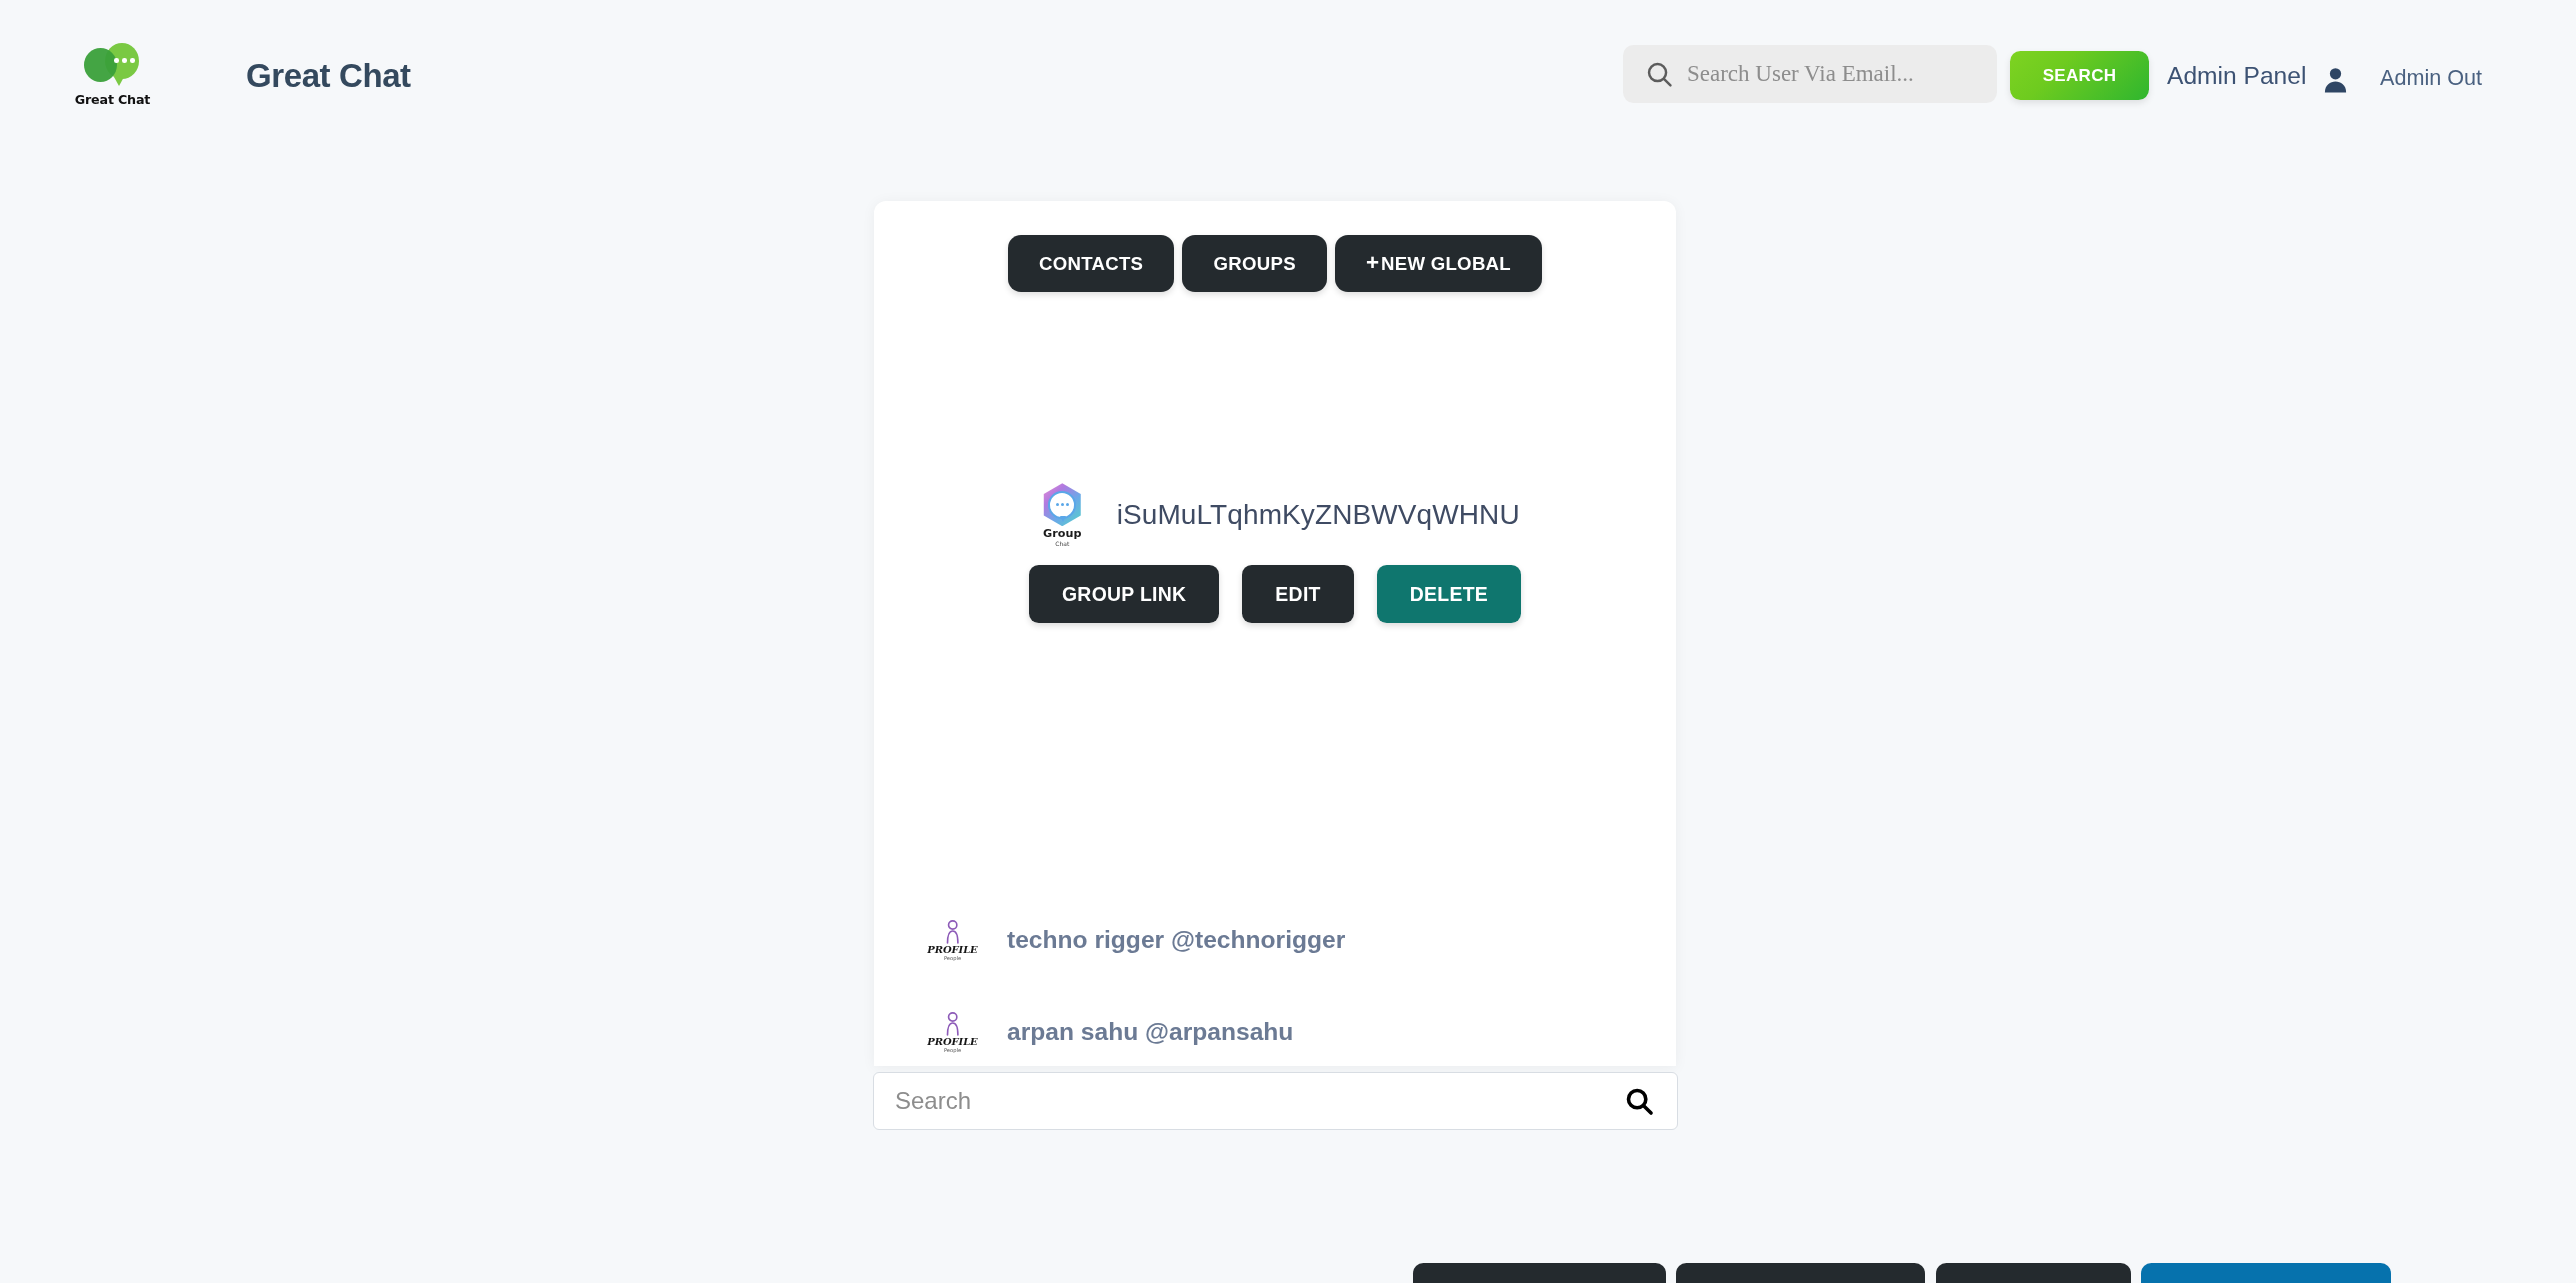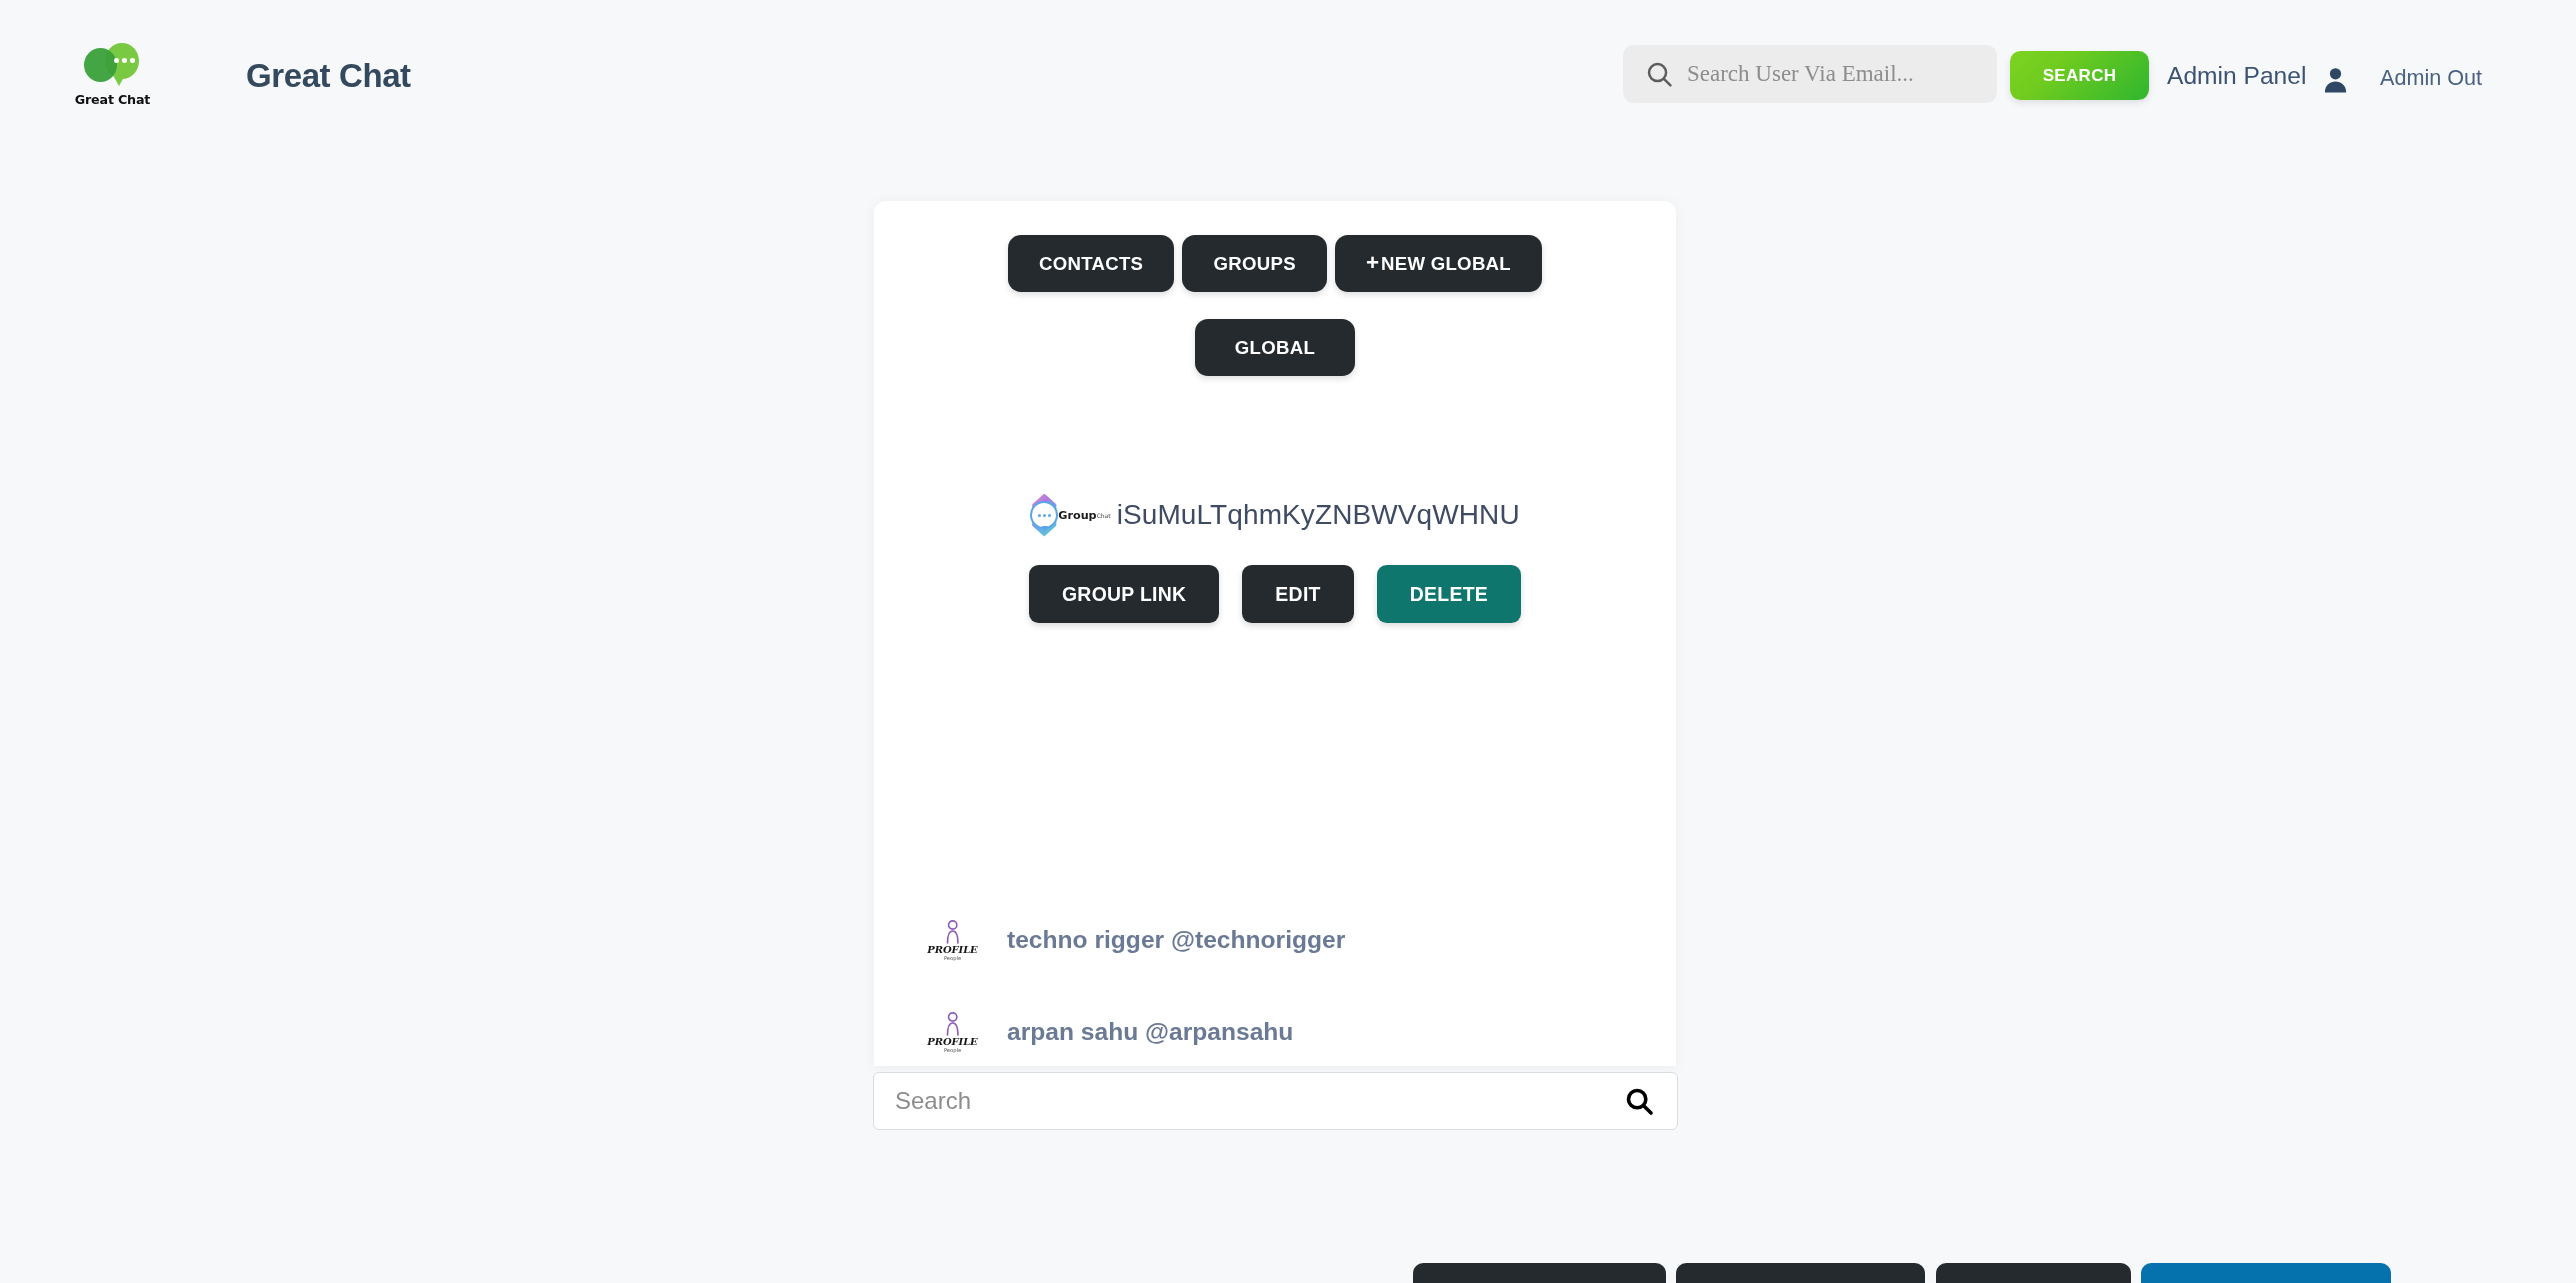--- a/index.html
+++ b/index.html
@@ -212,22 +212,22 @@
     position: absolute;
     top: 282px;
     left: 0; right: 0;
     display: flex;
     align-items: center;
     justify-content: center;
     gap: 22.4px;
   }
   .group-avatar {
     width: 64px; height: 64px;
-    display: flex; flex-direction: row;
-    align-items: center; justify-content: space-between;
+    display: flex; flex-direction: column;
+    align-items: center; justify-content: center;
     flex: 0 0 64px;
   }
   .hex-badge {
     width: 43px; height: 43px;
     position: relative;
     display: flex; align-items: center; justify-content: center;
   }
   .hex-badge .hexfill {
     position: absolute; inset: 0;
     background: linear-gradient(135deg,#f38fd0 0%, #b07ae0 30%, #6aa9e8 60%, #55d6c4 100%);
@@ -430,25 +430,20 @@
     </button>
     <button class="tab-btn">
       <span>GROUPS</span>
     </button>
     <button class="tab-btn">
       <span class="plus-glyph">+</span>
       <span>NEW GLOBAL</span>
     </button>
   </div>
 
-  <div class="tabs-row-2">
-    <button class="tab-btn global">
-      <span>GLOBAL</span>
-    </button>
-  </div>
 
   <div class="group-row">
     <div class="group-avatar">
       <div class="hex-badge">
         <div class="hexfill"></div>
         <div class="inner-circle">
           <div class="mini-dots">
               <i></i>
               <i></i>
               <i></i>

